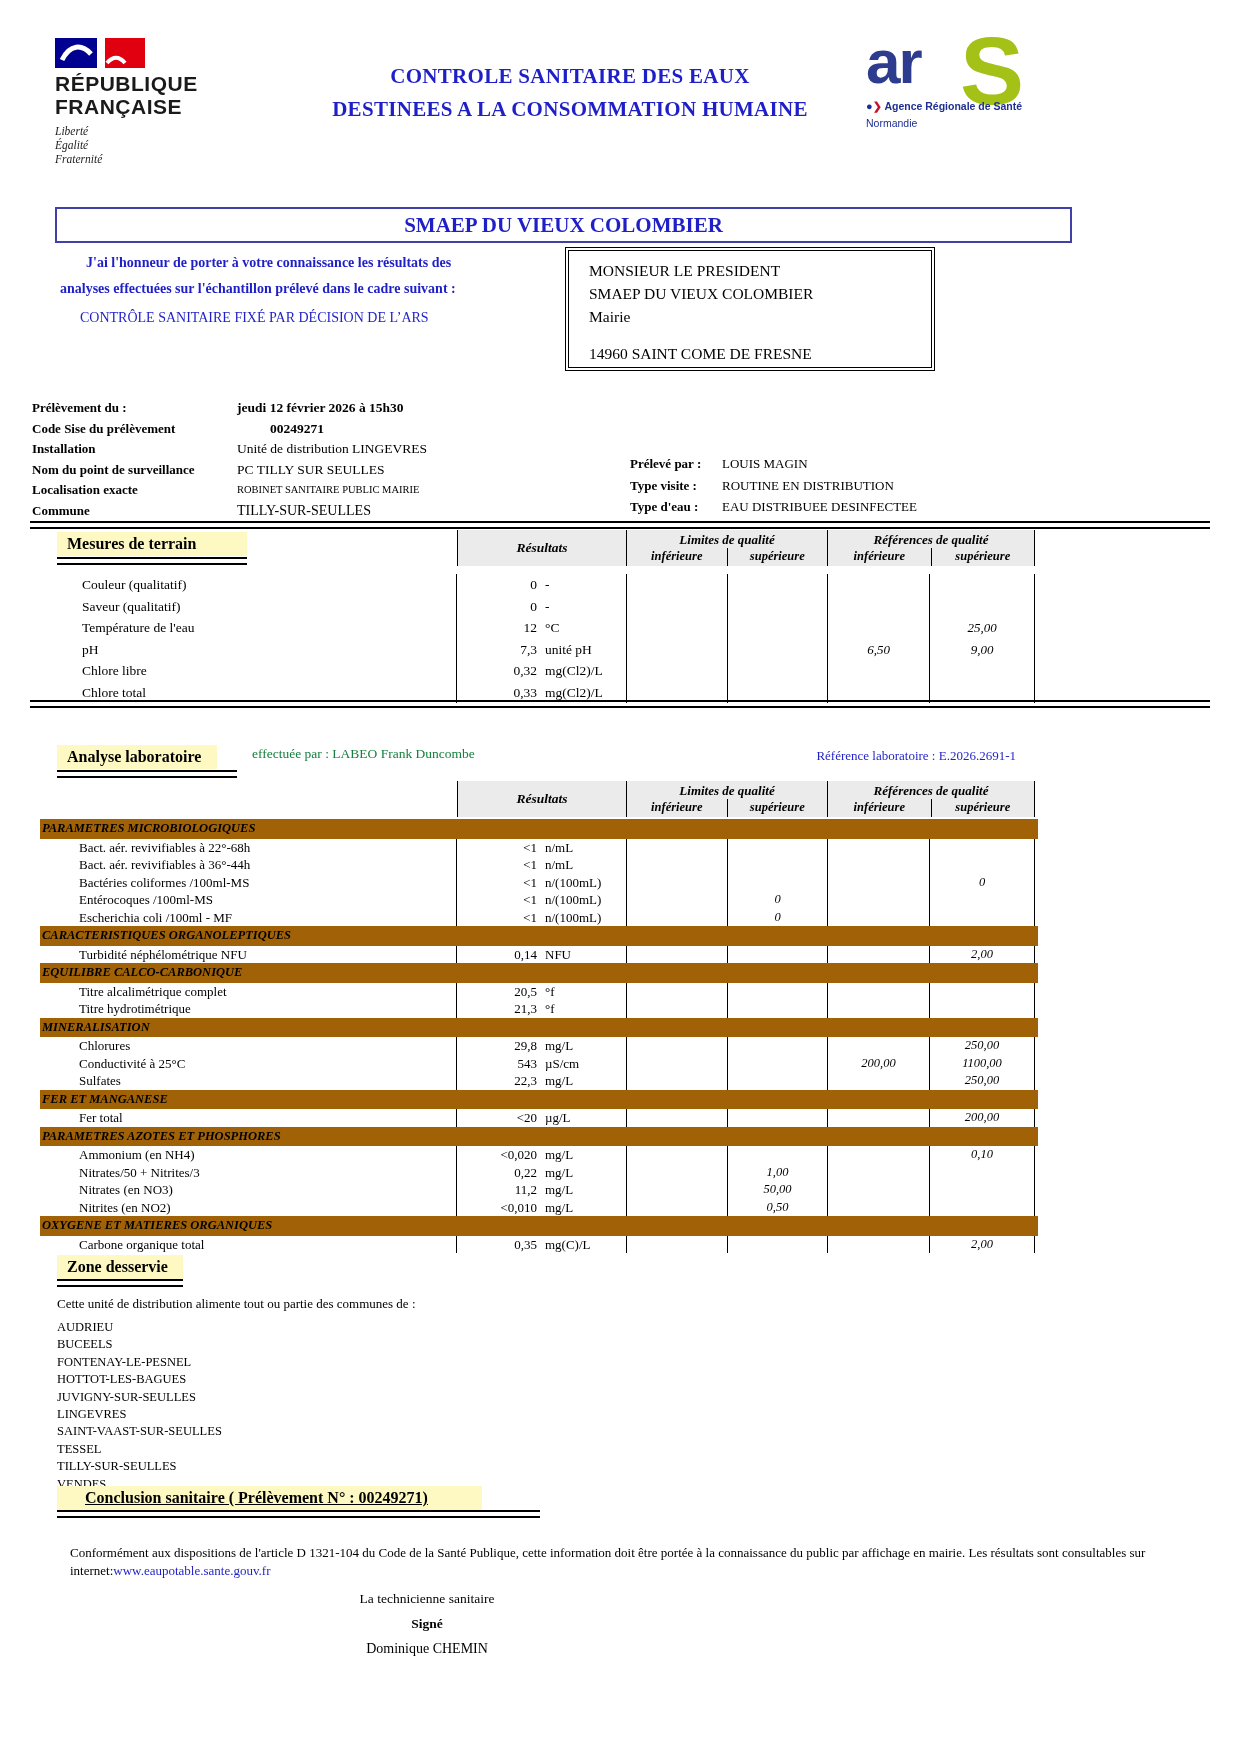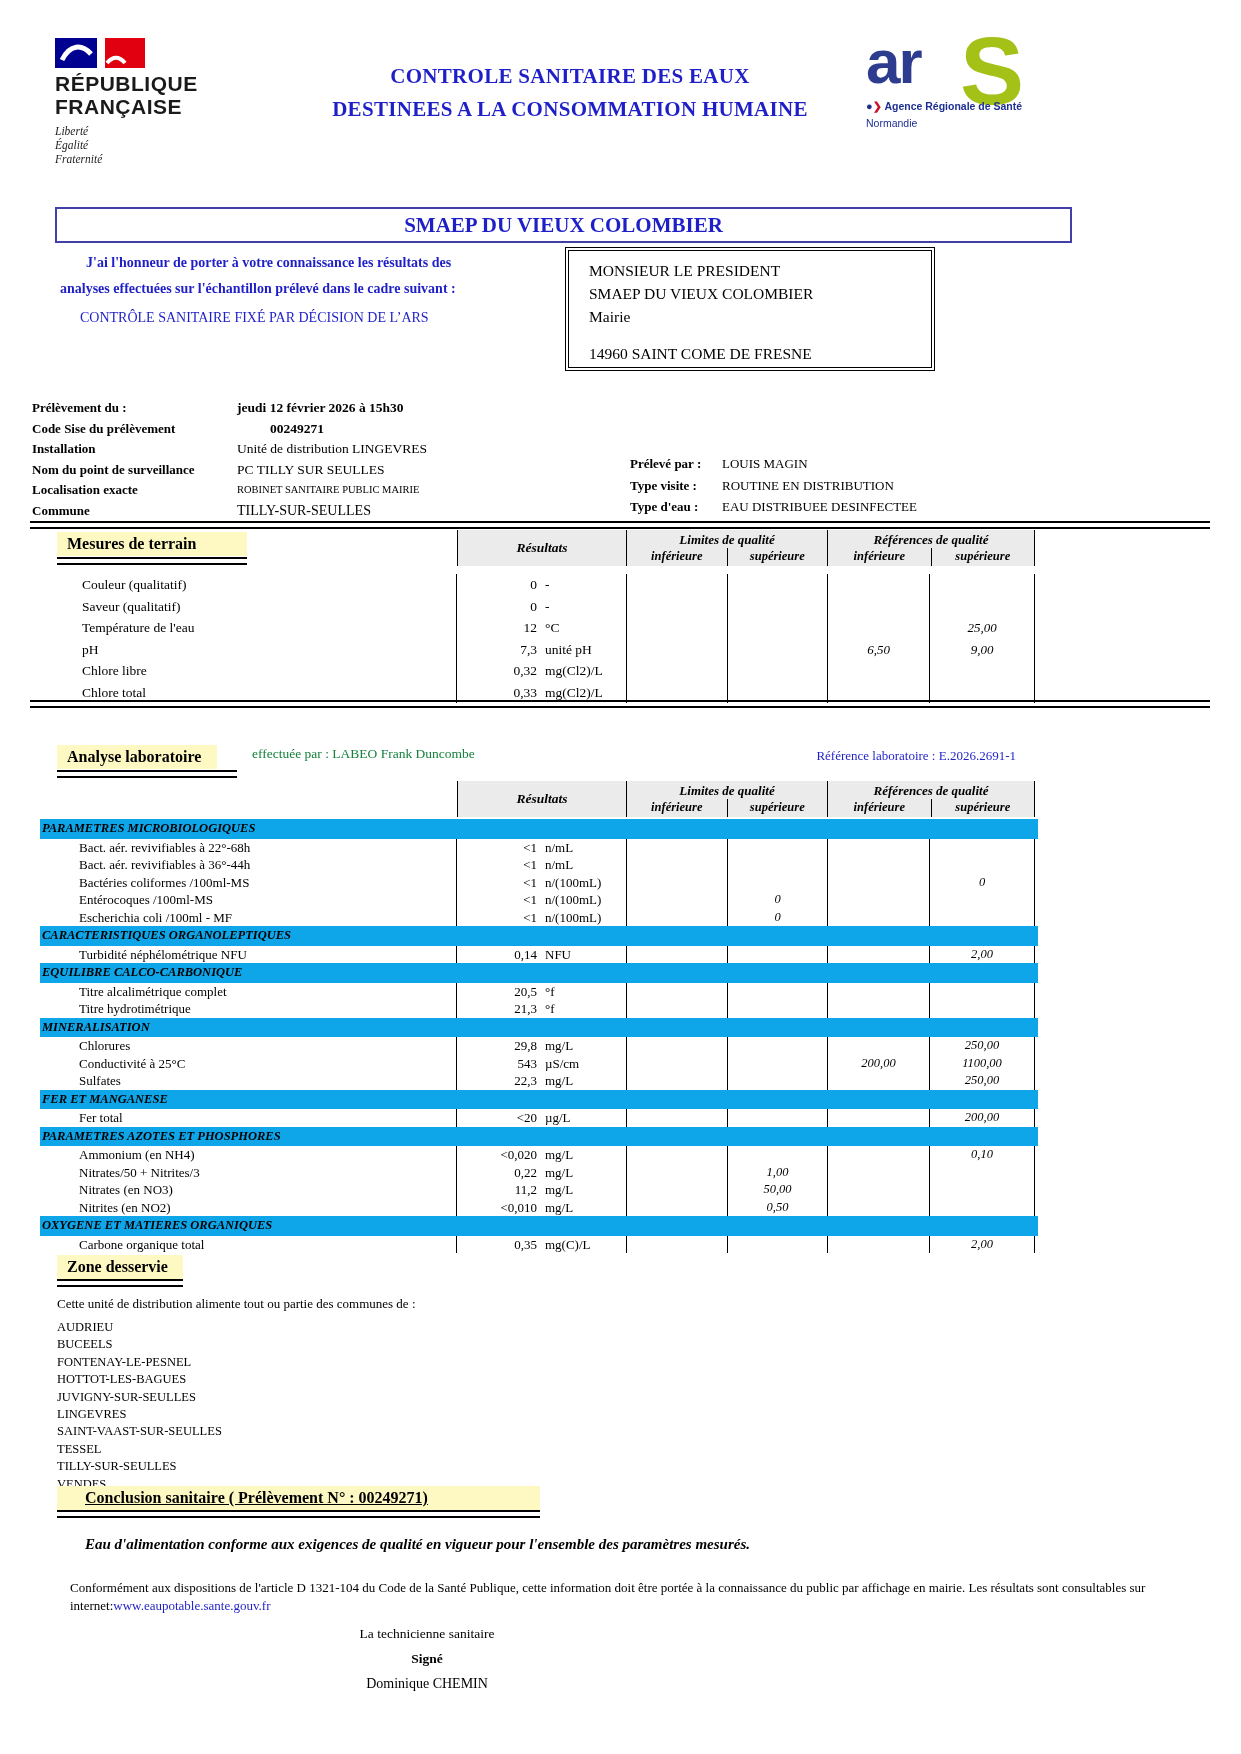--- a/index.html
+++ b/index.html
@@ -80,21 +80,21 @@
   .td.name{font-size:13.5px;}
   .terrain .td.name{padding-left:25px;}
   .lab .td.name{padding-left:39px;font-size:13px;}
   .td.res{display:flex;}
   .td.res .val{width:80px;text-align:right;font-size:13.5px;}
   .lab .td.res .val{font-size:13px;}
   .td.res .unit{margin-left:8px;font-size:13.5px;}
   .lab .td.res .unit{font-size:13px;}
   .td.num{text-align:center;font-style:italic;font-size:13px;}
   .lab .td.num{font-size:12.5px;}
-  .cat-band{background:#0ea5e9;font-weight:bold;font-style:italic;font-size:12.5px;height:19.5px;line-height:19.5px;padding-left:2px;}
+  .cat-band{background:#a16207;font-weight:bold;font-style:italic;font-size:12.5px;height:19.5px;line-height:19.5px;padding-left:2px;}
 
   .terrain{position:absolute;left:57px;top:530px;width:979px;}
   .terrain .secbox{position:absolute;left:0;top:2px;width:190px;}
   .terrain .thname .dbl{position:absolute;left:0;top:27px;width:190px;}
   .terrain .rows{margin-top:8px;}
 
   .labsec{position:absolute;left:40px;top:745px;width:998px;}
   .lab-titleline{position:relative;height:26px;}
   .lab-titleline .secbox{position:absolute;left:17px;top:0;width:160px;}
   .lab-titleline .dbl{position:absolute;left:17px;top:25px;width:180px;}
@@ -106,21 +106,21 @@
   
   .zone{position:absolute;left:57px;top:1255px;width:900px;}
   .zone .secbox{width:126px;}
   .zone .dbl{width:126px;}
   .zone-intro{margin-top:9px;font-size:13px;}
   .commune-list{margin-top:7px;}
   .commune{font-size:12.5px;line-height:17.4px;}
 
   
   .conclusion{position:absolute;left:57px;top:1486px;width:1150px;}
-  .conclusion .secbox{width:483px;padding-left:28px;}
+  .conclusion .secbox{width:425px;padding-left:28px;}
   .conclusion .secbox span{text-decoration:underline;}
   .conclusion .dbl{width:483px;}
   .statement{margin:18px 0 0 28px;font-weight:bold;font-style:italic;font-size:15px;}
   .legal{margin:26px 0 0 13px;width:1122px;font-size:13px;line-height:17.5px;}
   .legal .link{color:#1f1fc8;text-decoration:none;}
   .signature{margin:12px 0 0 230px;width:280px;text-align:center;}
   .sig-role{font-size:13.5px;}
   .sig-signed{margin-top:9px;font-weight:bold;font-size:13.5px;}
   .sig-name{margin-top:9px;font-size:14px;}
 </style>
@@ -553,21 +553,20 @@
         <div class="commune">TILLY-SUR-SEULLES</div>
         <div class="commune">VENDES</div>
       </div>
   </section>
 
   <section class="conclusion">
     <div class="secbox">
       <span>Conclusion sanitaire ( Prélèvement N° : 00249271)</span>
     </div>
     <div class="dbl"></div>
-    <div class="statement">Eau d'alimentation conforme aux exigences de qualité en vigueur pour   l'ensemble des paramètres mesurés.</div>
     <div class="legal">
       <span>Conformément aux dispositions de l'article D 1321-104 du Code de la Santé Publique, cette information doit être portée à la connaissance du public par affichage en mairie. Les résultats sont consultables sur internet:</span><a class="link" href="#">www.eaupotable.sante.gouv.fr</a>
     </div>
     <div class="signature">
       <div class="sig-role">La technicienne sanitaire</div>
       <div class="sig-signed">Signé</div>
       <div class="sig-name">Dominique CHEMIN</div>
     </div>
   </section>
 

